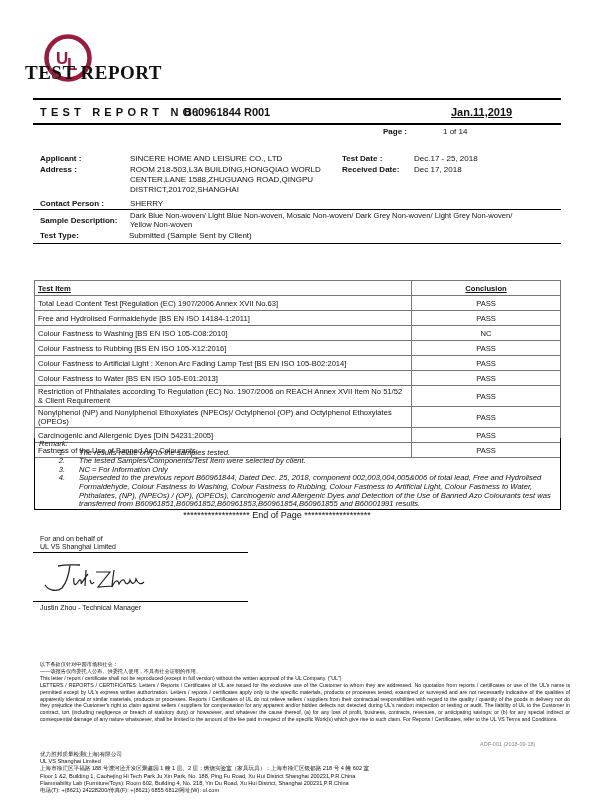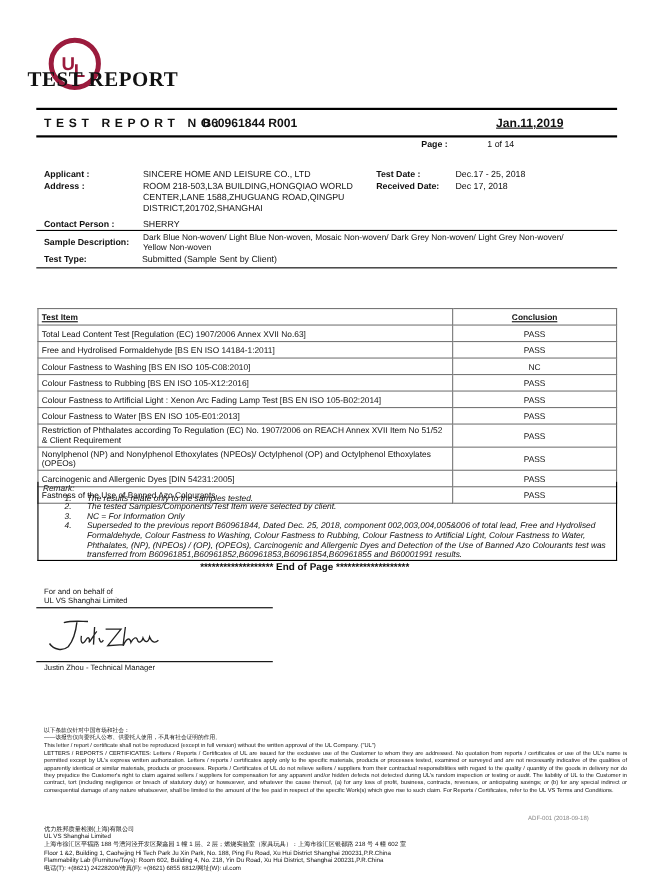--- a/index.html
+++ b/index.html
@@ -17,21 +17,21 @@
   .lbl { font-weight:bold; }
   table.items { position:absolute; left:34px; top:280px; width:527px; border-collapse:collapse; font-size:7.6px; }
   table.items td { border:1px solid #777; padding:1px 3px; line-height:9px; height:12px; vertical-align:middle; }
   table.items td.c { width:142px; text-align:center; }
   table.items tr.head td { font-weight:bold; text-decoration:underline; }
   table.items { border:1.5px solid #000; }
   .remarks { position:absolute; left:34px; top:438px; width:527px; height:72px; border:1px solid #000; border-top:none; font-size:7.6px; line-height:8.6px; box-sizing:border-box; padding:2px 4px;font-style:italic; }
   .remarks ol { margin:0; padding:0; list-style:none; }
   .remarks li { display:flex; }
   .remarks li .n { width:26px; text-align:right; padding-right:14px; flex-shrink:0; }
-  .eop { left:0; width:544px; top:510px; text-align:center; font-size:9px; font-weight:bold; padding-left:10px; box-sizing:border-box; }
+  .eop { left:0; width:544px; top:510px; text-align:center; font-size:9px; font-weight:normal; padding-left:10px; box-sizing:border-box; }
   .small { font-size:7px; line-height:8px; }
   .sig { left:40px; top:560px; width:110px; height:36px; }
   .legal { left:40px; top:661px; width:530px; font-size:5.2px; line-height:6.9px; color:#111; }
   .legal p { margin:0; text-align:justify; }
   .foot { left:40px; top:751px; width:530px; font-size:5.6px; line-height:7.2px; }
   .foot p { margin:0; }
   .form-code { left:480px; top:741px; font-size:5.5px; color:#888; }
 </style>
 </head>
 <body>

